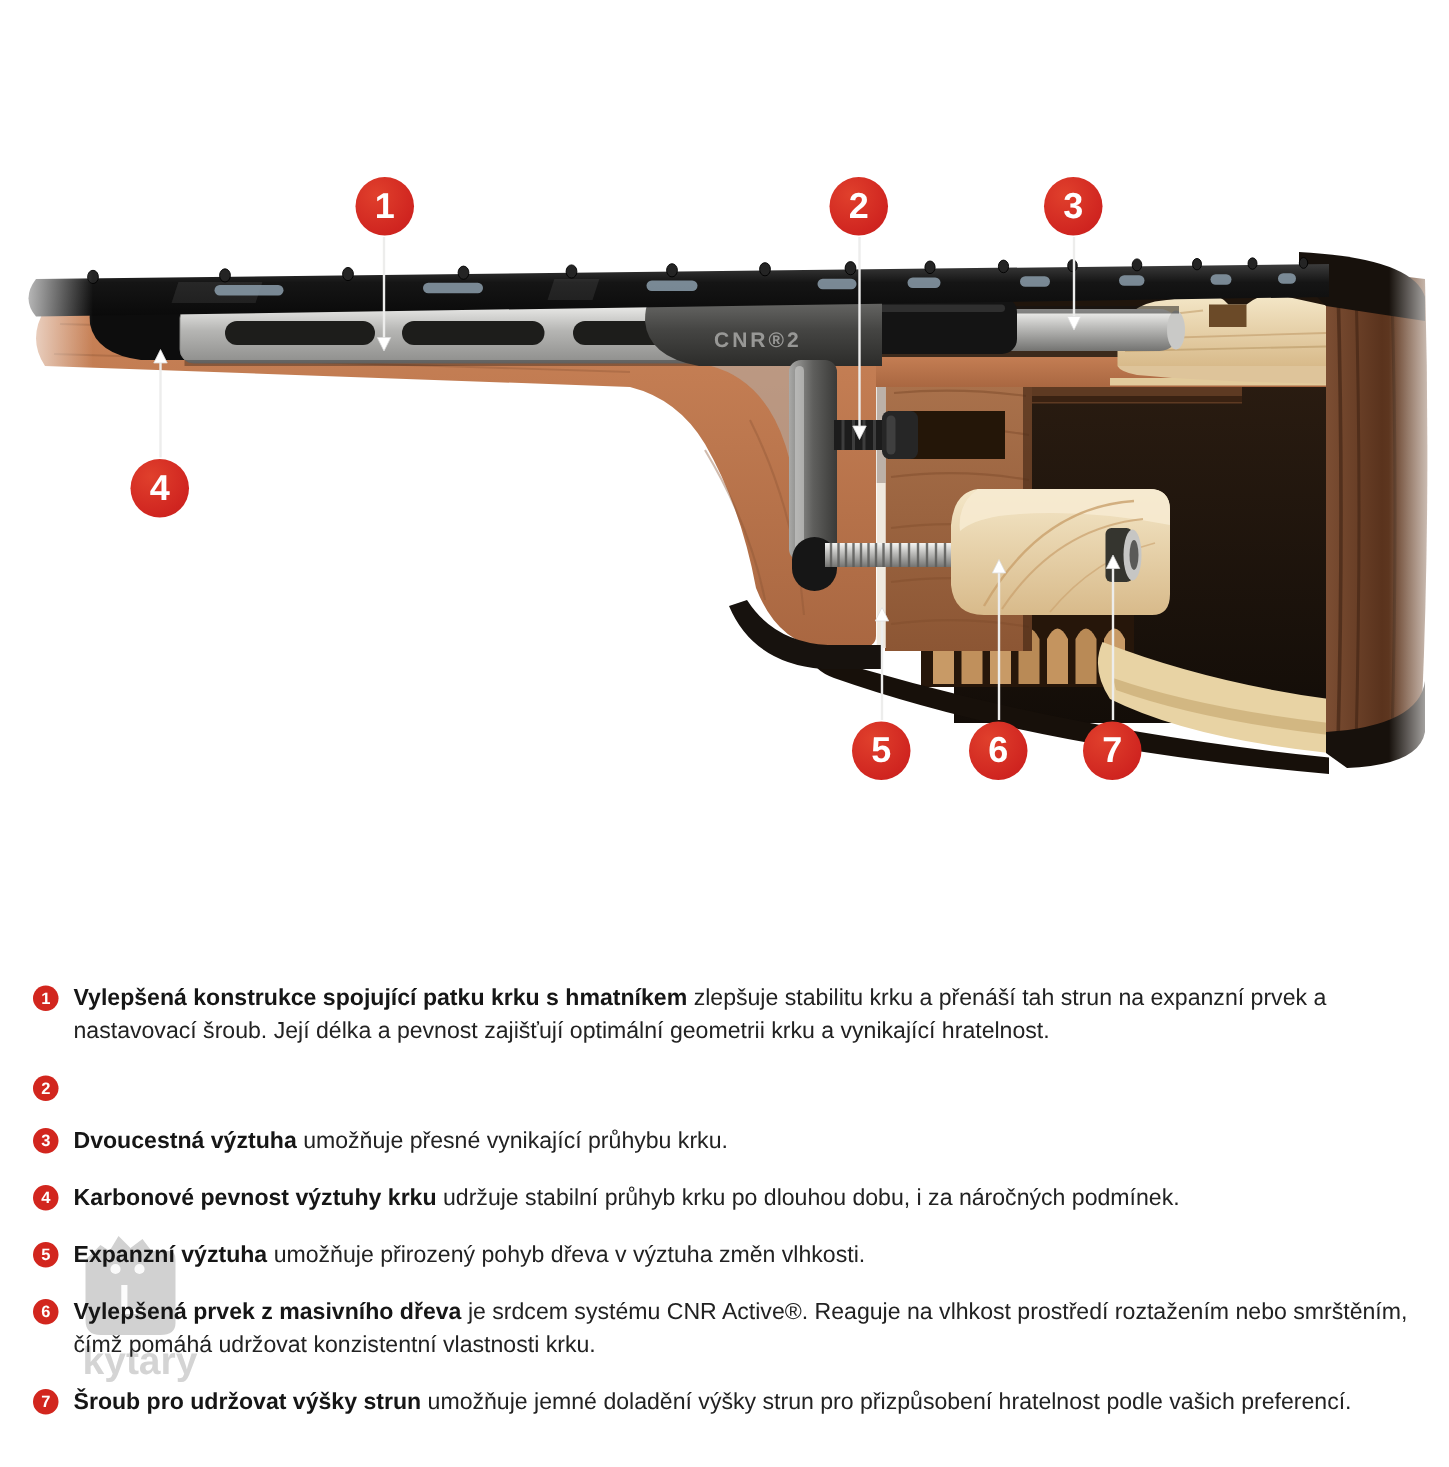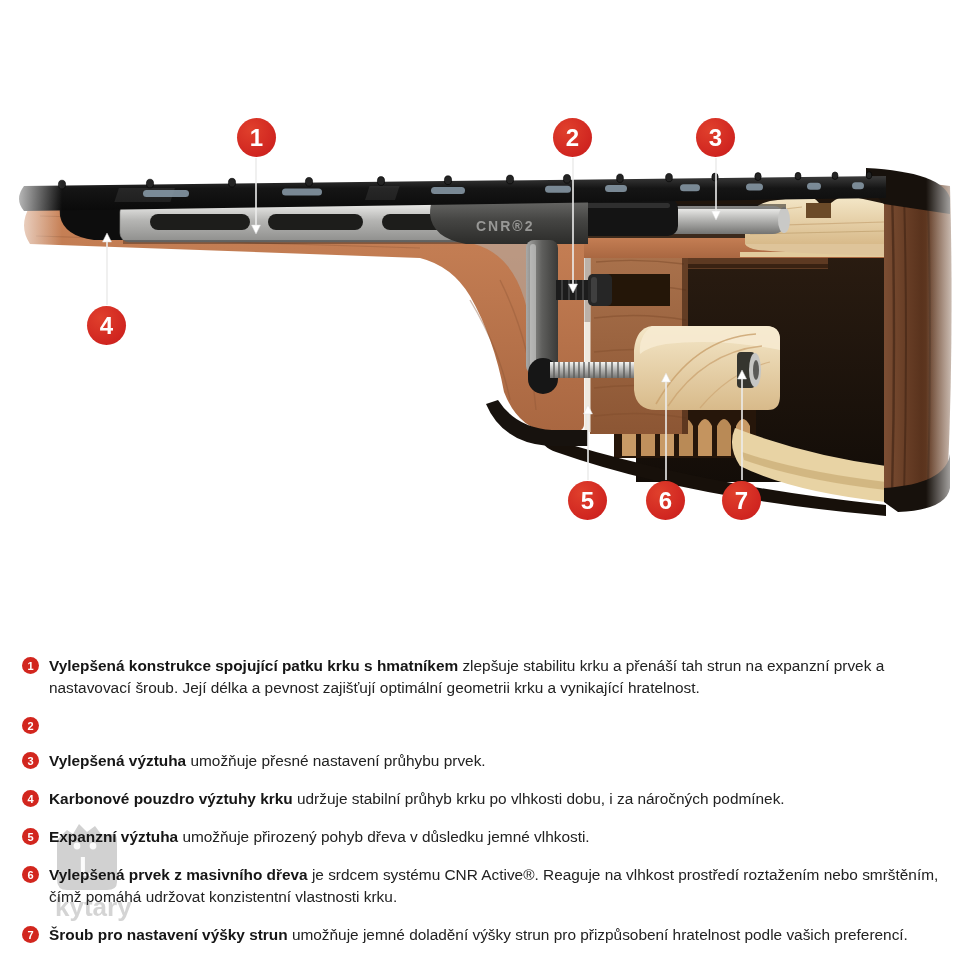--- a/index.html
+++ b/index.html
@@ -329,32 +329,32 @@
   <ol class="legend">
     <li class="lrow">
       <span class="badge">1</span>
       <p class="ltext"><b>Vylepšená konstrukce spojující patku krku s hmatníkem</b> <span>zlepšuje stabilitu krku a přenáší tah strun na expanzní prvek a nastavovací šroub. Její délka a pevnost zajišťují optimální geometrii krku a vynikající hratelnost.</span></p>
     </li>
     <li class="lrow">
       <span class="badge">2</span>
     </li>
     <li class="lrow">
       <span class="badge">3</span>
-      <p class="ltext"><b>Vylepšená výztuha</b> <span>umožňuje přesné nastavení průhybu prvek.</span></p>
+      <p class="ltext"><b>Dvoucestná výztuha</b> <span>umožňuje přesné vynikající průhybu krku.</span></p>
     </li>
     <li class="lrow">
       <span class="badge">4</span>
-      <p class="ltext"><b>Karbonové pouzdro výztuhy krku</b> <span>udržuje stabilní průhyb krku po vlhkosti dobu, i za náročných podmínek.</span></p>
+      <p class="ltext"><b>Karbonové pevnost výztuhy krku</b> <span>udržuje stabilní průhyb krku po dlouhou dobu, i za náročných podmínek.</span></p>
     </li>
     <li class="lrow">
       <span class="badge">5</span>
-      <p class="ltext"><b>Expanzní výztuha</b> <span>umožňuje přirozený pohyb dřeva v důsledku jemné vlhkosti.</span></p>
+      <p class="ltext"><b>Expanzní výztuha</b> <span>umožňuje přirozený pohyb dřeva v výztuha změn vlhkosti.</span></p>
     </li>
     <li class="lrow">
       <span class="badge">6</span>
       <p class="ltext"><b>Vylepšená prvek z masivního dřeva</b> <span>je srdcem systému CNR Active®. Reaguje na vlhkost prostředí roztažením nebo smrštěním, čímž pomáhá udržovat konzistentní vlastnosti krku.</span></p>
     </li>
     <li class="lrow">
       <span class="badge">7</span>
-      <p class="ltext"><b>Šroub pro nastavení výšky strun</b> <span>umožňuje jemné doladění výšky strun pro přizpůsobení hratelnost podle vašich preferencí.</span></p>
+      <p class="ltext"><b>Šroub pro udržovat výšky strun</b> <span>umožňuje jemné doladění výšky strun pro přizpůsobení hratelnost podle vašich preferencí.</span></p>
     </li>
   </ol>
 </div>
 
 </body></html>

